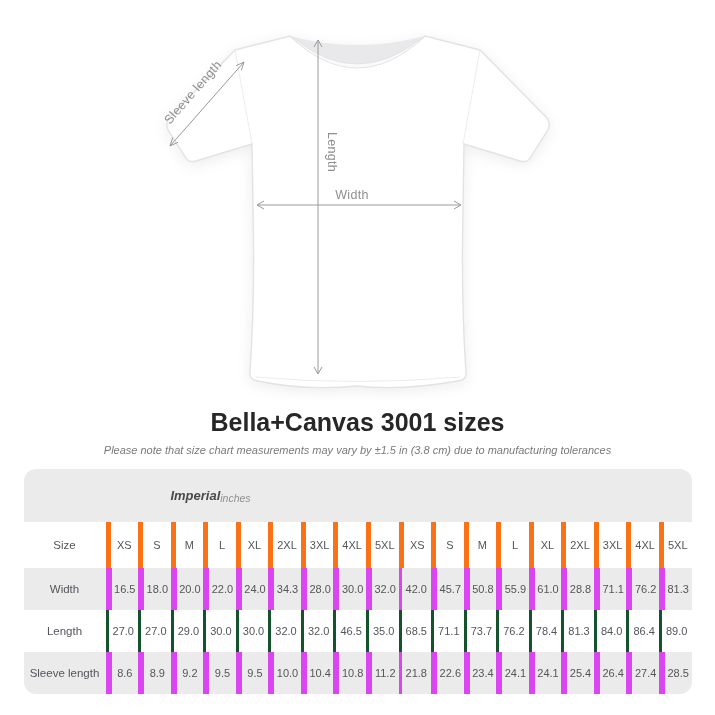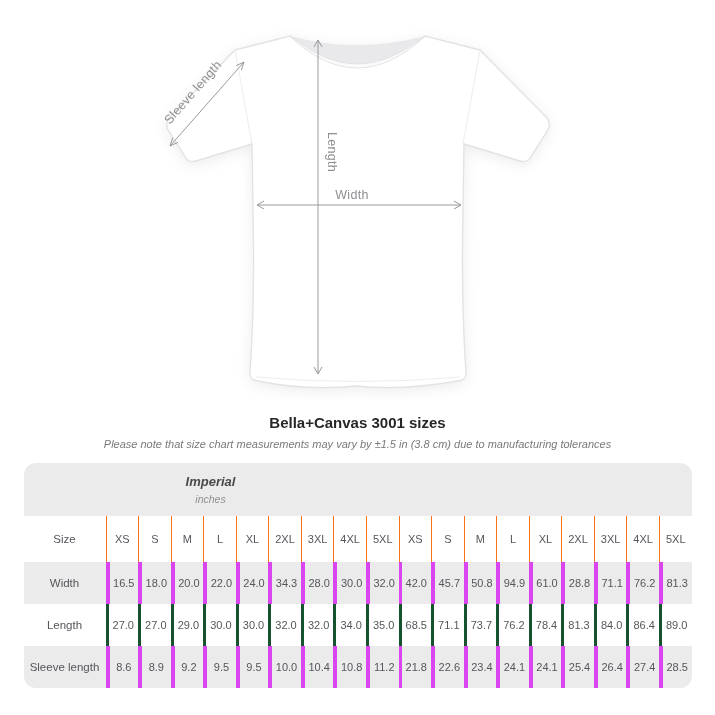--- a/index.html
+++ b/index.html
@@ -14,50 +14,50 @@
   .figure{display:block;width:715px;height:400px;}
   .shirt-body{fill:#ffffff;stroke:#e3e3e5;stroke-width:1.4;}
   .shirt-shadow{filter:drop-shadow(0 3px 7px rgba(0,0,0,0.07));}
   .seam{stroke:#ededee;stroke-width:1;fill:none;}
   .collar-open{fill:#e9e9eb;}
   .collar-band{fill:#fafafa;stroke:#e0e0e2;stroke-width:0.8;}
   .arrow{stroke:#9a9a9d;stroke-width:1;fill:none;}
   .fig-label{fill:#8f8f93;font-size:12.5px;letter-spacing:0.3px;}
   
   .chart-title{
-    margin:14px 0 0 0;text-align:center;
-    font-size:15px;font-weight:bold;color:#272727;
+    margin:8px 0 0 0;text-align:center;
+    font-size:25px;font-weight:bold;color:#272727;
   }
   .chart-subtitle{
     margin:7px 0 13px 0;text-align:center;
     font-size:11px;font-style:italic;color:#7a7a7e;
   }
   
   .size-table{
     width:668px;margin:11px auto 0 auto;
     border-radius:12px;overflow:hidden;
     color:#54565b;
   }
   .trow{display:grid;}
   .band{grid-template-columns:374px 1fr;background:#ebebeb;height:53px;}
-  .band-cell{display:flex;flex-direction:column;align-items:center;justify-content:center;}
+  .band-cell{display:flex;align-items:center;justify-content:center;}
   .g-label{font-size:13px;font-weight:bold;font-style:italic;color:#4a4a4c;}
   .g-sub{font-size:10.5px;font-style:italic;color:#909093;margin-top:4px;}
   .cols{grid-template-columns:82px repeat(18,1fr);}
   .row-size{background:#ffffff;height:46px;}
   .row-white{background:#ffffff;height:42px;}
   .row-grey{background:#ffffff;height:42px;}
   .cell{
     display:flex;align-items:center;justify-content:center;
     font-size:11px;white-space:nowrap;
   }
-  .row-size .cell{border-left:1px solid #f97316;}
+  .row-size .cell{border-left:5px solid #f97316;}
   .row-white .cell{border-left:3px solid #14532d;}
   .row-size .cell:first-child,.row-white .cell:first-child{border-left:none;}
-  .row-grey .cell{background:#ebebeb;border-left:4px solid #d946ef;}
+  .row-grey .cell{background:#ebebeb;border-left:6px solid #d946ef;}
   .row-grey .cell:first-child{border-left:none;}
   .row-grey .cell.group-start{border-left-width:3px;}
   .label-cell{font-size:11.5px;}
 </style>
 </head>
 <body>
 
 <div class="page">
 
   <svg class="figure" viewBox="0 0 715 400" aria-hidden="true">
@@ -151,37 +151,37 @@
           <div class="cell">20.0</div>
           <div class="cell">22.0</div>
           <div class="cell">24.0</div>
           <div class="cell">34.3</div>
           <div class="cell">28.0</div>
           <div class="cell">30.0</div>
           <div class="cell">32.0</div>
           <div class="cell group-start">42.0</div>
           <div class="cell">45.7</div>
           <div class="cell">50.8</div>
-          <div class="cell">94.9</div>
+          <div class="cell">55.9</div>
           <div class="cell">61.0</div>
           <div class="cell">28.8</div>
           <div class="cell">71.1</div>
           <div class="cell">76.2</div>
           <div class="cell">81.3</div>
         </div>
         <div class="trow cols row-white">
           <div class="cell label-cell">Length</div>
           <div class="cell">27.0</div>
           <div class="cell">27.0</div>
           <div class="cell">29.0</div>
           <div class="cell">30.0</div>
           <div class="cell">30.0</div>
           <div class="cell">32.0</div>
           <div class="cell">32.0</div>
-          <div class="cell">34.0</div>
+          <div class="cell">46.5</div>
           <div class="cell">35.0</div>
           <div class="cell group-start">68.5</div>
           <div class="cell">71.1</div>
           <div class="cell">73.7</div>
           <div class="cell">76.2</div>
           <div class="cell">78.4</div>
           <div class="cell">81.3</div>
           <div class="cell">84.0</div>
           <div class="cell">86.4</div>
           <div class="cell">89.0</div>

